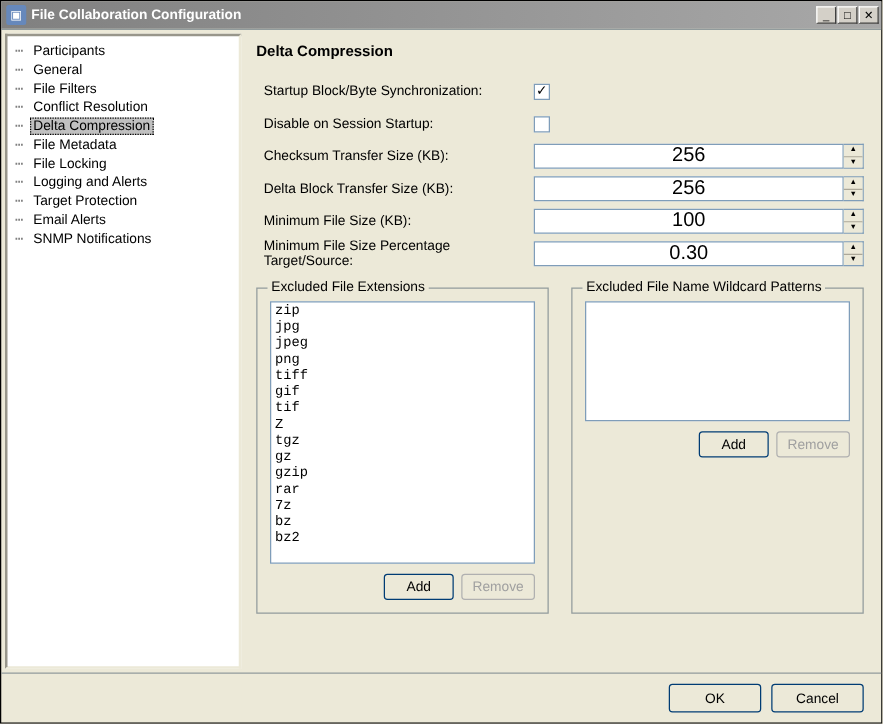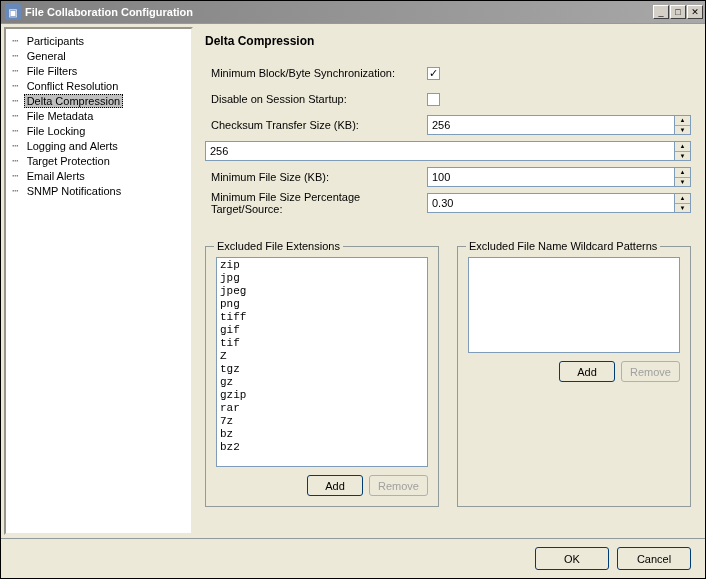--- a/index.html
+++ b/index.html
@@ -125,22 +125,23 @@
     flex: 1;
     display: flex;
     height: 20px;
   }
   .spinner-input {
     flex: 1;
     border: 1px solid #7f9db9;
     background: #fff;
     padding: 2px 4px;
     font-family: inherit;
-    font-size: 11px;
+    font-size: 16px;
     outline: none;
+    text-align: center;
   }
   .spinner-btns {
     width: 16px;
     display: flex;
     flex-direction: column;
     border: 1px solid #7f9db9;
     border-left: none;
   }
   .spin-btn {
     flex: 1;
@@ -149,21 +150,21 @@
     display: flex;
     align-items: center;
     justify-content: center;
     cursor: pointer;
     border-bottom: 1px solid #aca899;
   }
   .spin-btn:last-child { border-bottom: none; }
   .groups {
     display: flex;
     gap: 18px;
-    margin-top: 32px;
+    margin-top: 16px;
   }
   .group {
     border: 1px solid #919b9c;
     padding: 10px 10px 10px 10px;
     position: relative;
   }
   .group-title {
     position: absolute;
     top: -7px;
     left: 8px;
@@ -278,41 +279,42 @@
           <span class="tree-label">SNMP Notifications</span>
         </div>
       </div>
 
     <div class="main">
       <div class="main-title">Delta Compression</div>
 
       <div class="content">
 
         <div class="form-row">
-          <div class="form-label">Minimum Block/Byte Synchronization:</div>
+          <div class="form-label">Startup Block/Byte Synchronization:</div>
           <div class="checkbox">✓</div>
         </div>
 
         <div class="form-row">
           <div class="form-label">Disable on Session Startup:</div>
           <div class="checkbox"></div>
         </div>
 
         <div class="form-row">
           <div class="form-label">Checksum Transfer Size (KB):</div>
           <div class="spinner-wrap">
             <input class="spinner-input" value="256" style="">
             <div class="spinner-btns">
               <div class="spin-btn">▲</div>
               <div class="spin-btn">▼</div>
             </div>
           </div>
         </div>
 
         <div class="form-row">
+          <div class="form-label">Delta Block Transfer Size (KB):</div>
           <div class="spinner-wrap">
             <input class="spinner-input" value="256" style="">
             <div class="spinner-btns">
               <div class="spin-btn">▲</div>
               <div class="spin-btn">▼</div>
             </div>
           </div>
         </div>
 
         <div class="form-row">

